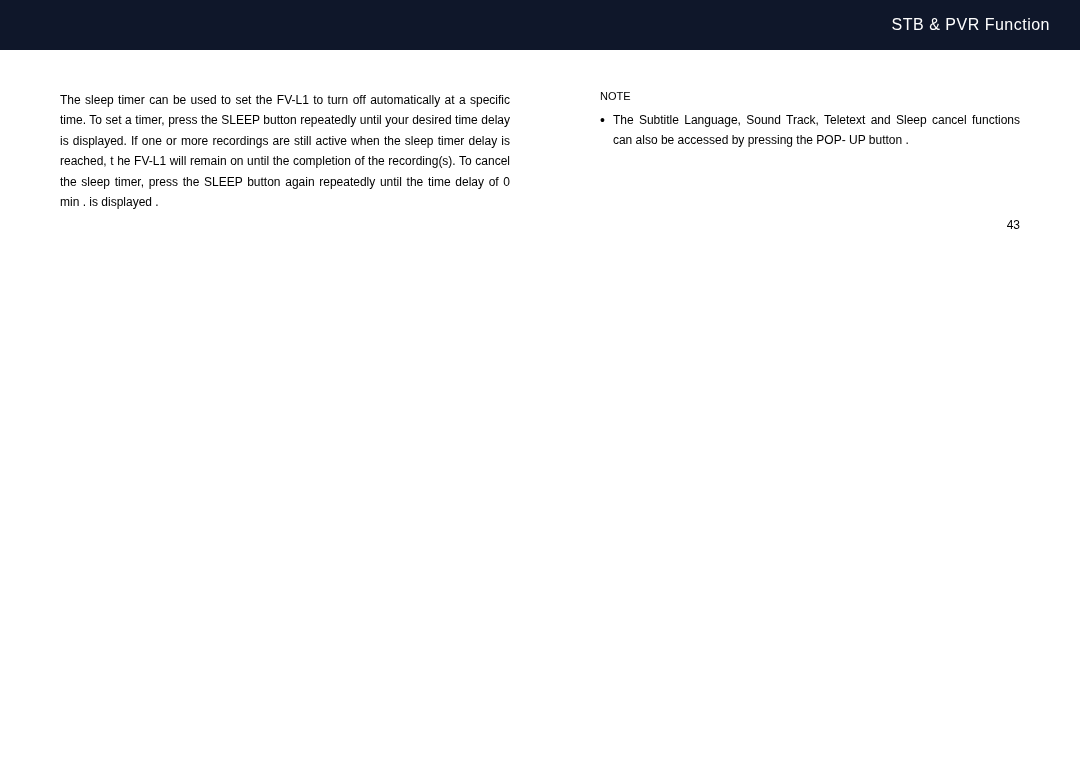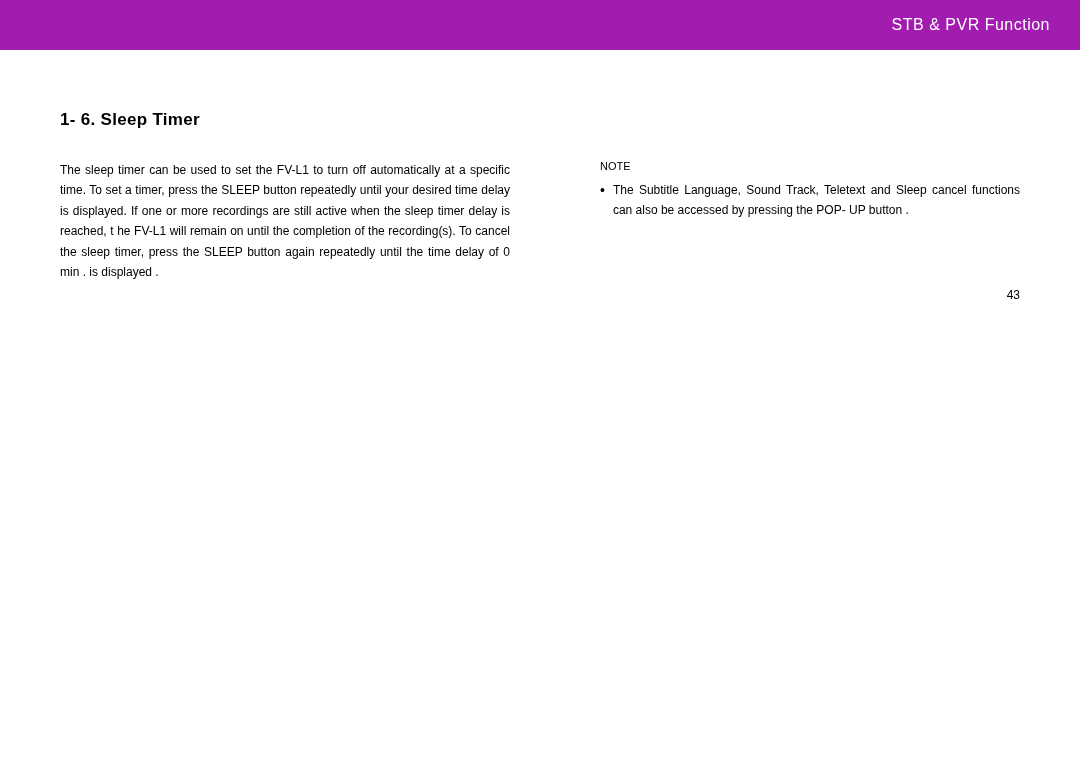--- a/index.html
+++ b/index.html
@@ -13,21 +13,21 @@
       height: 759px;
       background: #ffffff;
       font-family: Arial, Helvetica, sans-serif;
       position: relative;
       overflow: hidden;
     }
 
     .header-bar {
       width: 100%;
       height: 50px;
-      background: #a21caf;
+      background: #0f172a;
       display: flex;
       align-items: center;
       justify-content: flex-end;
       padding-right: 30px;
     }
 
     .header-title {
       color: #ffffff;
       font-size: 16px;
       font-weight: normal;
@@ -103,21 +103,20 @@
   </style>
 </head>
 <body>
 
 <div class="header-bar">
   <span class="header-title">STB &amp; PVR Function</span>
 </div>
 
 <div class="page-content">
 
-  <div class="section-title">1- 6.  Sleep  Timer</div>
 
   <div class="two-column-layout">
 
     <div class="left-column">
       <p class="body-text">The sleep timer can be used to set the       FV-L1  to  turn off automatically at a specific  time.       To set a timer, press      the  SLEEP  button repeatedly until your desired time delay is displayed.         If one or more recordings are still active when the sleep timer delay          is reached, t  he  FV-L1  will remain on until the completion of the         recording(s).    To cancel the  sleep timer, press   the  SLEEP  button  again repeatedly    until  the  time  delay of   0 min .  is displayed   .</p>
     </div>
 
     <div class="right-column">
       <div class="note-label">NOTE</div>
       <div class="note-item">

